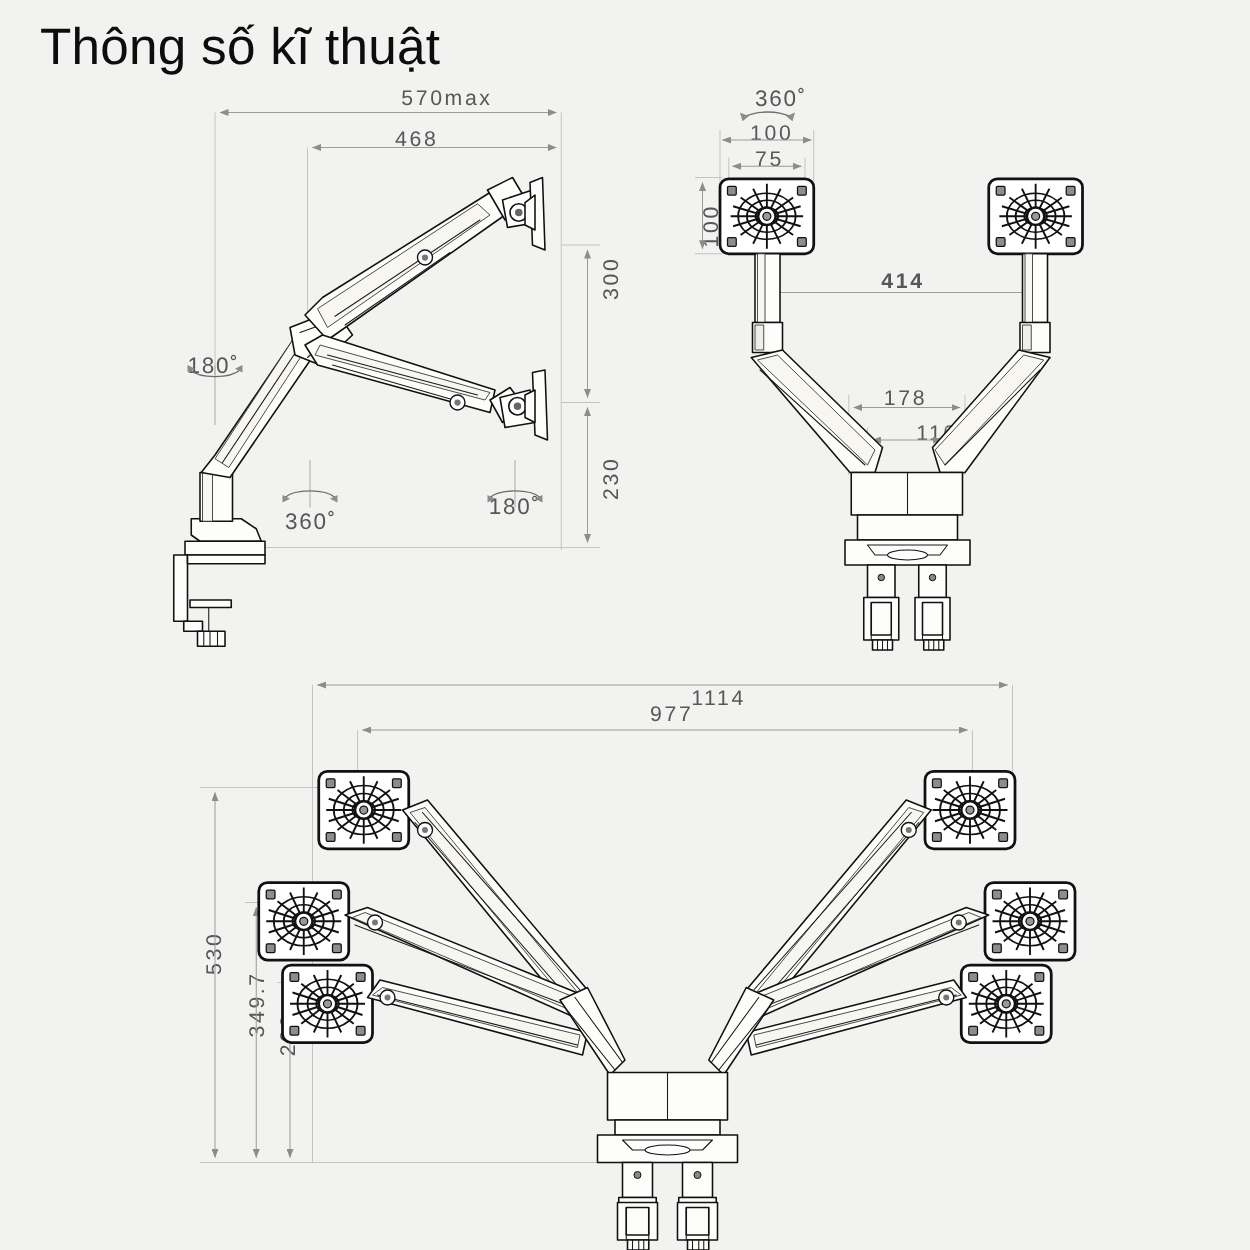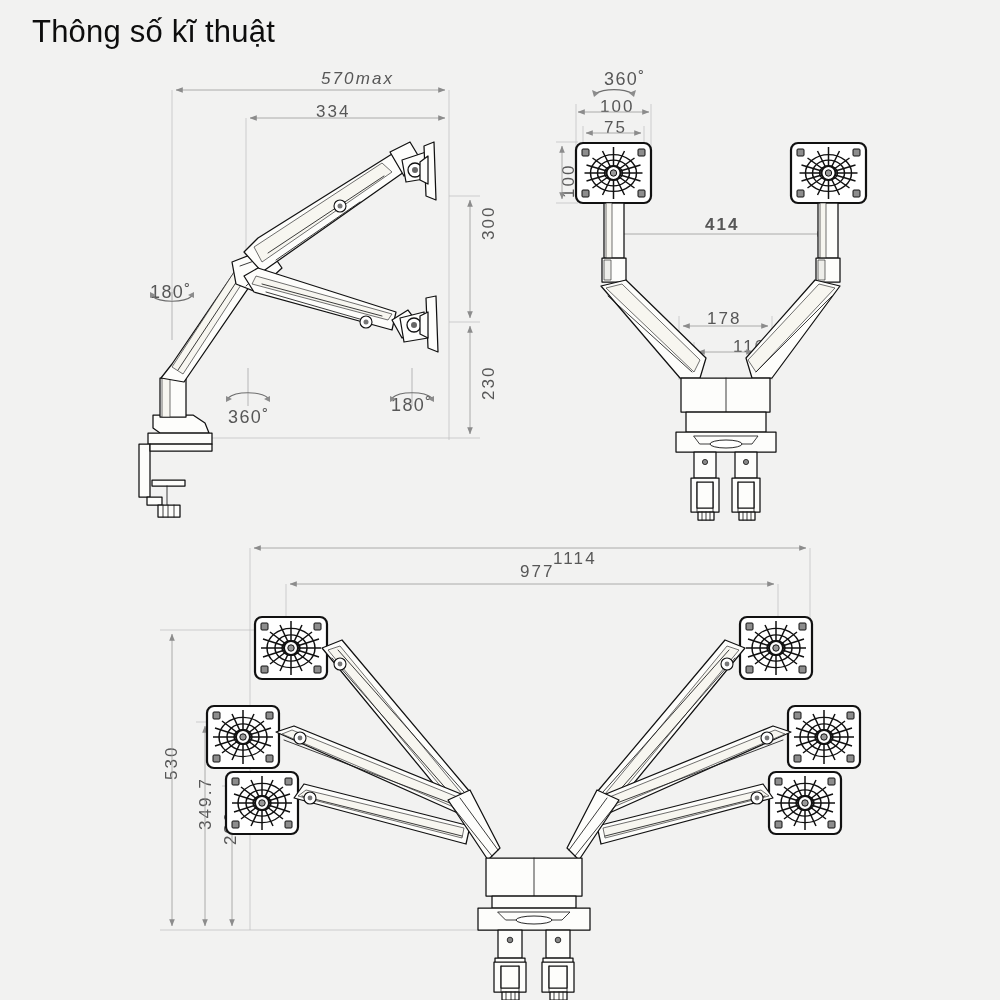--- a/index.html
+++ b/index.html
@@ -12,21 +12,21 @@
     width: 1000px;
     height: 1000px;
     background: #f2f2f1;
     font-family: "Liberation Sans", sans-serif;
     overflow: hidden;
   }
   #page-title {
     position: absolute;
     left: 32px;
     top: 14px;
-    font-size: 31px;
+    font-size: 41px;
     font-weight: 400;
     color: #0d0d0d;
     letter-spacing: 0.2px;
     white-space: nowrap;
   }
   .dim-label {
     position: absolute;
     font-family: "Liberation Sans", sans-serif;
     font-size: 17px;
     color: #575757;
@@ -64,22 +64,22 @@
   .rotarrow { stroke: #6e6e6e; stroke-width: 1.1; fill: none; }
   .axis { stroke: #9e9e9e; stroke-width: 0.7; fill: none; }
 </style>
 </head>
 <body>
 
 <div id="page">
 
   <div id="page-title">Thông số kĩ thuật</div>
 
-  <div class="dim-label" style="left:321px; top:70px;font-style:italic;">570max</div>
-  <div class="dim-label" style="left:316px; top:103px;">334</div>
+  <div class="dim-label" style="left:321px; top:70px;">570max</div>
+  <div class="dim-label" style="left:316px; top:103px;">468</div>
   <div class="dim-label vert" style="left:480px; top:240px;">300</div>
   <div class="dim-label vert" style="left:480px; top:400px;">230</div>
   <div class="dim-label small" style="left:150px; top:283px;">180˚</div>
   <div class="dim-label small" style="left:228px; top:408px;">360˚</div>
   <div class="dim-label small" style="left:391px; top:396px;">180˚</div>
 
   <div class="dim-label small" style="left:604px; top:70px;">360˚</div>
   <div class="dim-label" style="left:600px; top:98px;">100</div>
   <div class="dim-label" style="left:604px; top:119px;">75</div>
   <div class="dim-label vert" style="left:560px; top:198px;">100</div>

